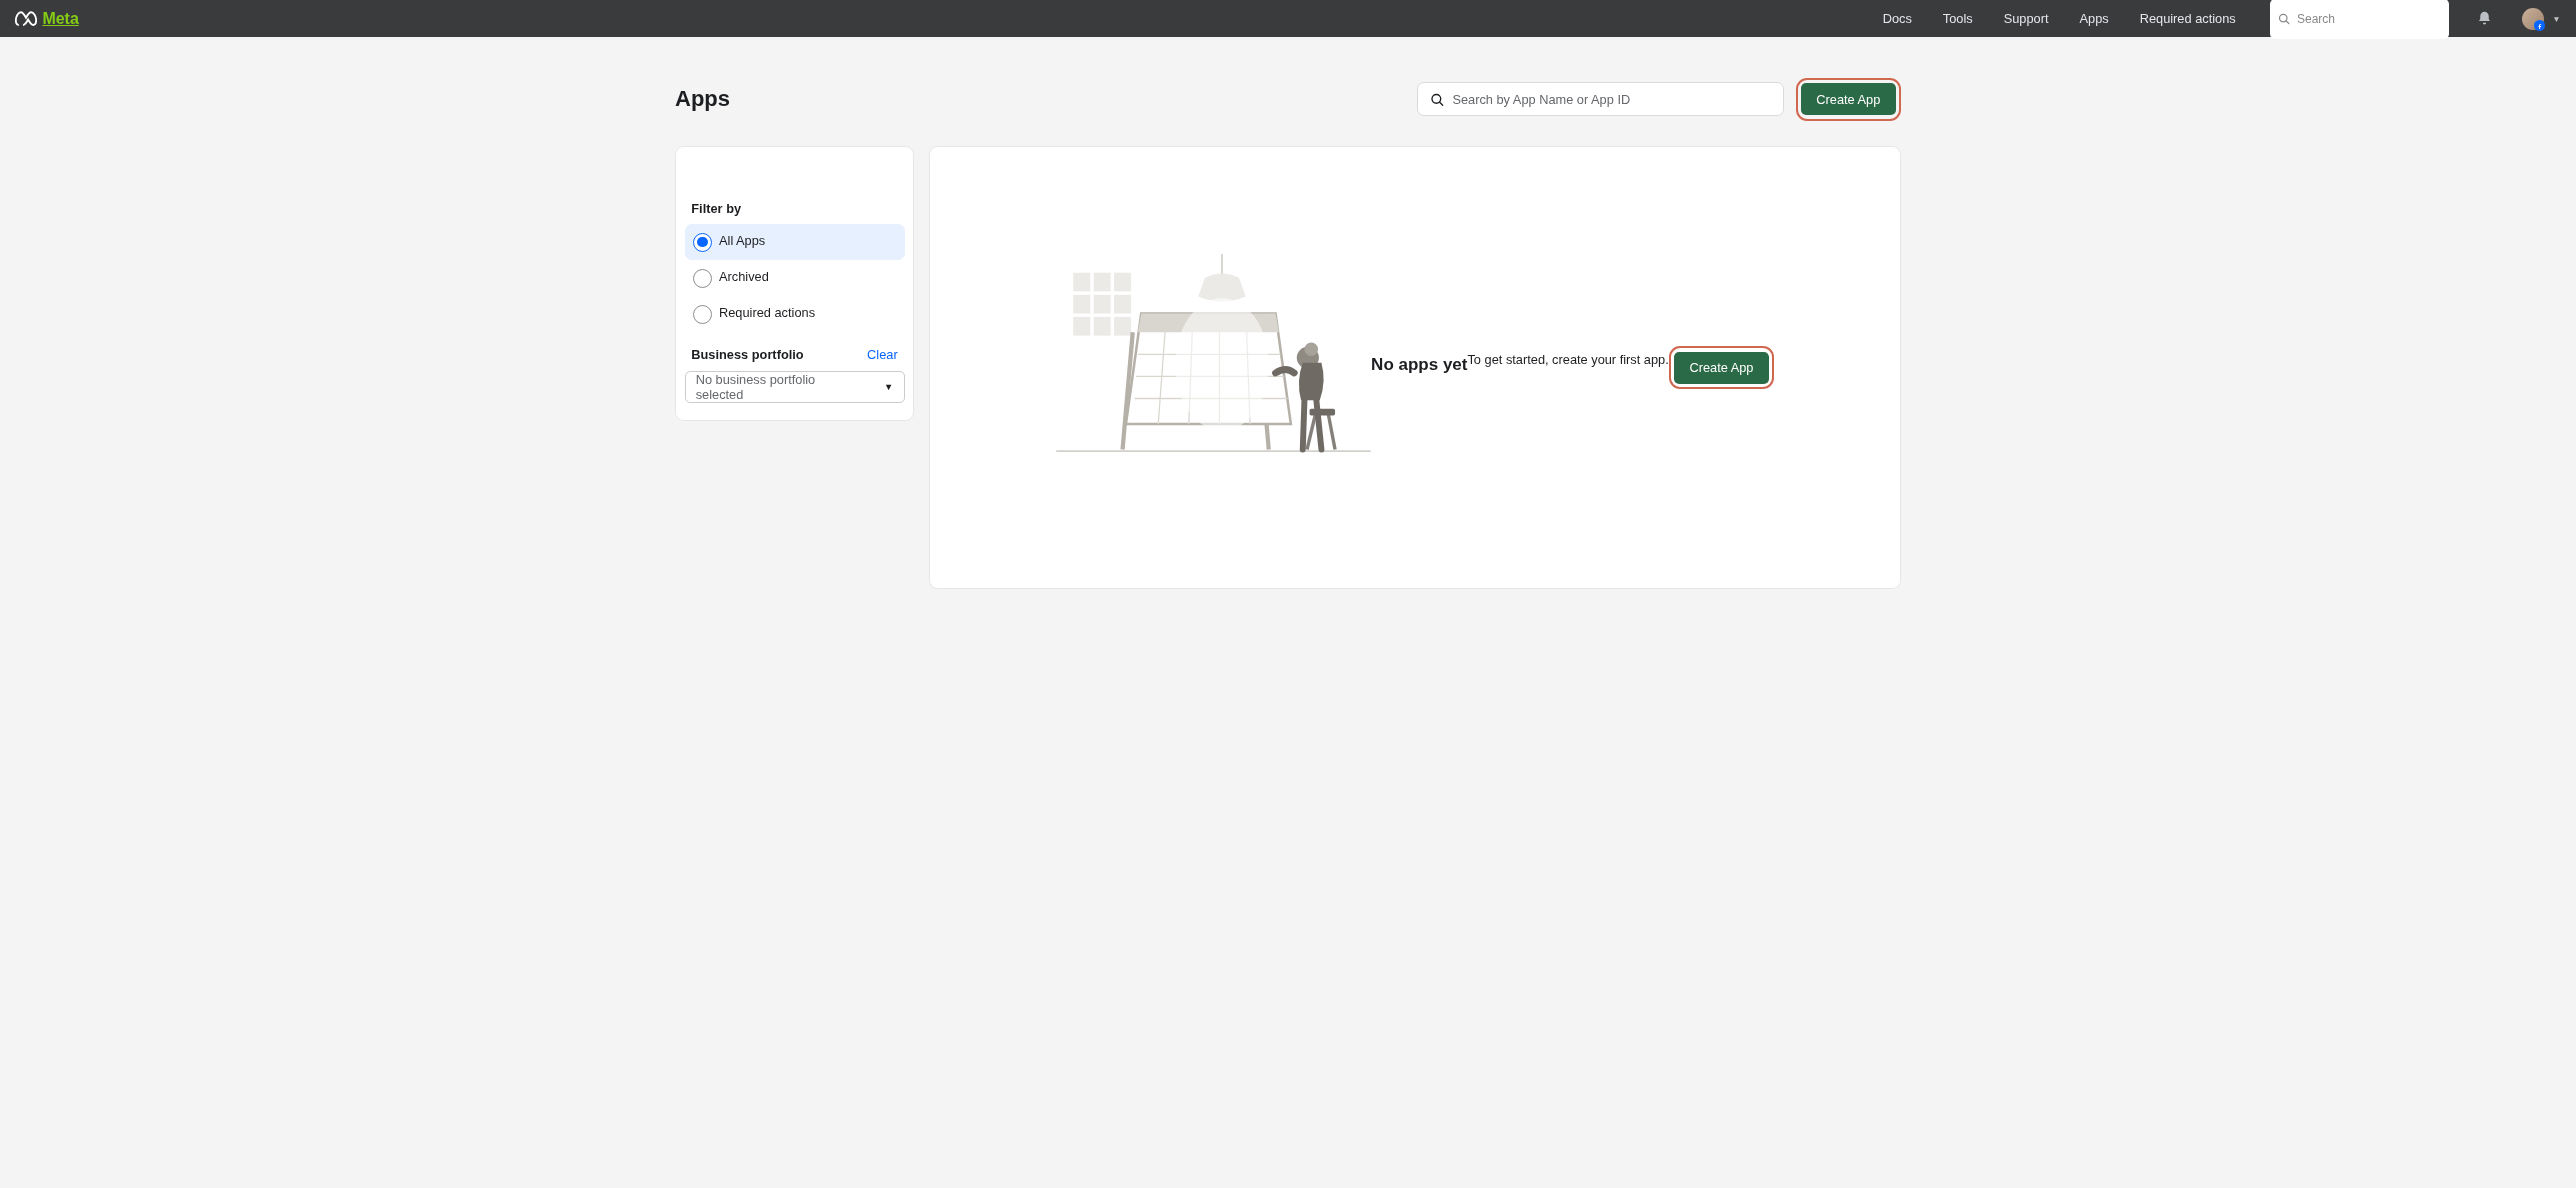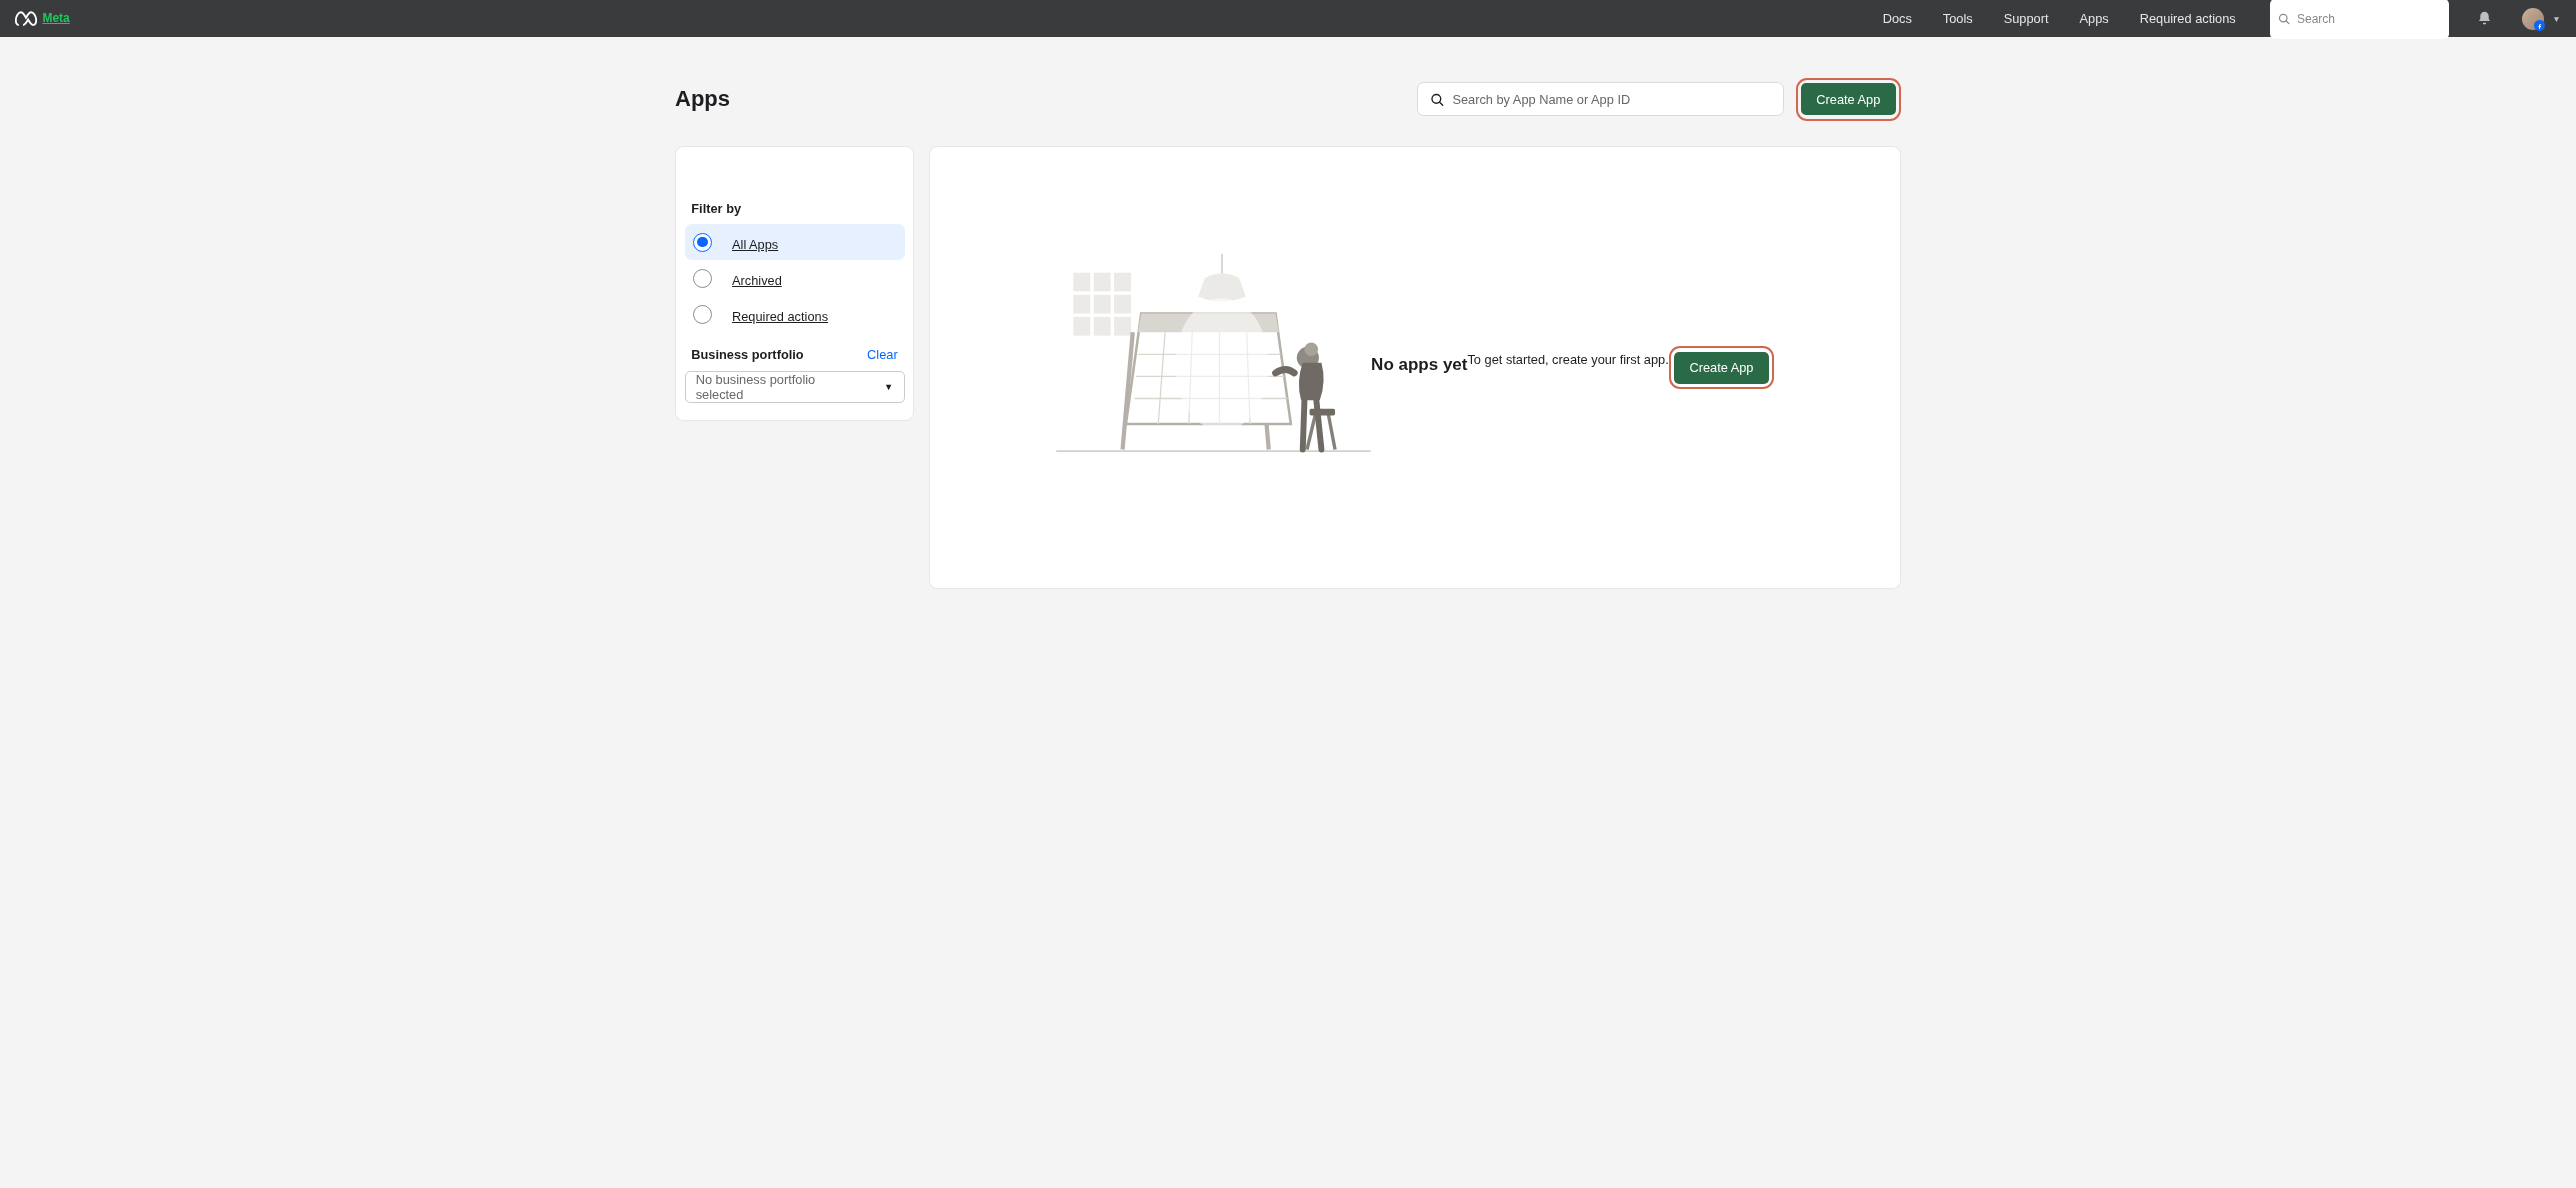--- a/index.html
+++ b/index.html
@@ -15,23 +15,23 @@
       height: 37px;
       display: flex;
       align-items: center;
       padding: 0 15.3px;
       gap: 13.6px;
     }
     .logo {
       display: flex;
       align-items: center;
       gap: 5.1px;
-      color: #22c55e;
+      color: #84cc16;
       font-weight: 600;
-      font-size: 12px;
+      font-size: 16px;
       margin-right: auto;
       text-decoration: underline;
     }
     .nav-links { display: flex; gap: 31px; align-items: center; }
     .nav-link { color: #e4e6eb; font-size: 12.8px; text-decoration: none; cursor: pointer; }
     .search-box {
       display: flex;
       align-items: center;
       background: #fff;
       border-radius: 5.1px;
@@ -146,28 +146,27 @@
     }
     .filter-title {
       font-size: 12.8px;
       font-weight: 600;
       color: #1c1e21;
       padding: 0 6.8px 8.5px;
       margin-top: 38px;
     }
     .filter-option {
       display: flex;
-      align-items: flex-end;
-      gap: 20px;
+      align-items: flex-start;
+      gap: 7px;
       padding: 8.5px 8.5px;
       border-radius: 6.8px;
       cursor: pointer;
       font-size: 12.8px;
       color: #1c1e21;
-      text-decoration: underline;
     }
     .filter-option.selected { background: #e7f0fe; }
     .radio {
       width: 19px; height: 19px;
       border-radius: 50%;
       border: 1.3px solid #8a8d91;
       display: flex;
       align-items: center;
       justify-content: center;
       background: #fff;

